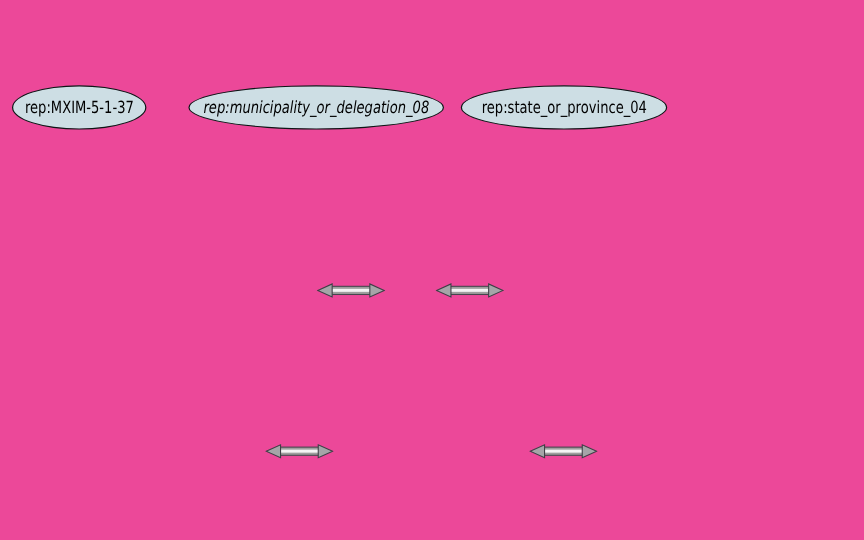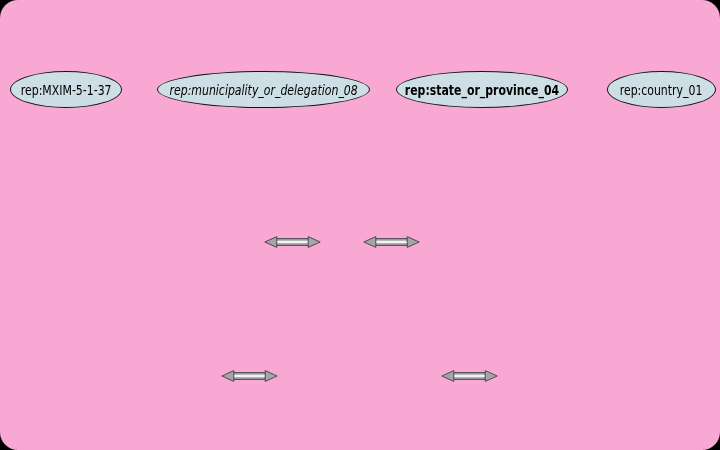--- a/index.html
+++ b/index.html
@@ -4,24 +4,23 @@
 <style>
   html, body {
     margin: 0;
     padding: 0;
     background: #000000;
   }
   .stage {
     position: relative;
     width: 720px;
     height: 450px;
-    background: #f9a8d4;
+    background: #ec4899;
     overflow: hidden;
     font-family: "DejaVu Sans", sans-serif;
-    border-radius: 18px;
   }
   
   .node {
     position: absolute;
     border-radius: 50%;
     background: #cddee4;
     border: 1px solid #0e1516;
     box-sizing: border-box;
     display: flex;
     align-items: center;
@@ -31,21 +30,21 @@
     font-size: 14px;
     line-height: 1;
     color: #000000;
     white-space: nowrap;
     transform: scaleX(0.78);
     transform-origin: center center;
     padding-top: 1px;
   }
   .node1 { left: 10px;  top: 71px; width: 112px; height: 37px; }
   .node2 { left: 157px; top: 71px; width: 213px; height: 37px; font-style: italic; }
-  .node3 { left: 396px; top: 71px; width: 172px; height: 37px; font-weight: bold; }
+  .node3 { left: 384px; top: 71px; width: 172px; height: 37px; }
   .node4 { left: 607px; top: 71px; width: 109px; height: 37px; }
 
   
   .arrow {
     position: absolute;
     width: 57px;
     height: 14px;
   }
   .arrow svg { display: block; width: 100%; height: 100%; }
   .arrow1 { left: 264px; top: 235px; }
@@ -63,23 +62,20 @@
   </div>
 
   <div class="node node2">
     <span class="label">rep:municipality_or_delegation_08</span>
   </div>
 
   <div class="node node3">
     <span class="label">rep:state_or_province_04</span>
   </div>
 
-  <div class="node node4">
-    <span class="label">rep:country_01</span>
-  </div>
 
   <div class="arrow arrow1">
     <svg viewBox="0 0 57 14" xmlns="http://www.w3.org/2000/svg">
       <rect x="10" y="3.6" width="37" height="6.8" fill="#9e9e9e" stroke="#46464e" stroke-width="0.9"></rect>
       <rect x="10.5" y="5.7" width="36" height="2.5" fill="#f4f4f4"></rect>
       <polygon points="0.8,7 12.8,1.6 12.8,12.4" fill="#a5a5a8" stroke="#3f3f46" stroke-width="0.9"></polygon>
       <polygon points="56.2,7 44.2,1.6 44.2,12.4" fill="#a5a5a8" stroke="#3f3f46" stroke-width="0.9"></polygon>
     </svg>
   </div>
 

